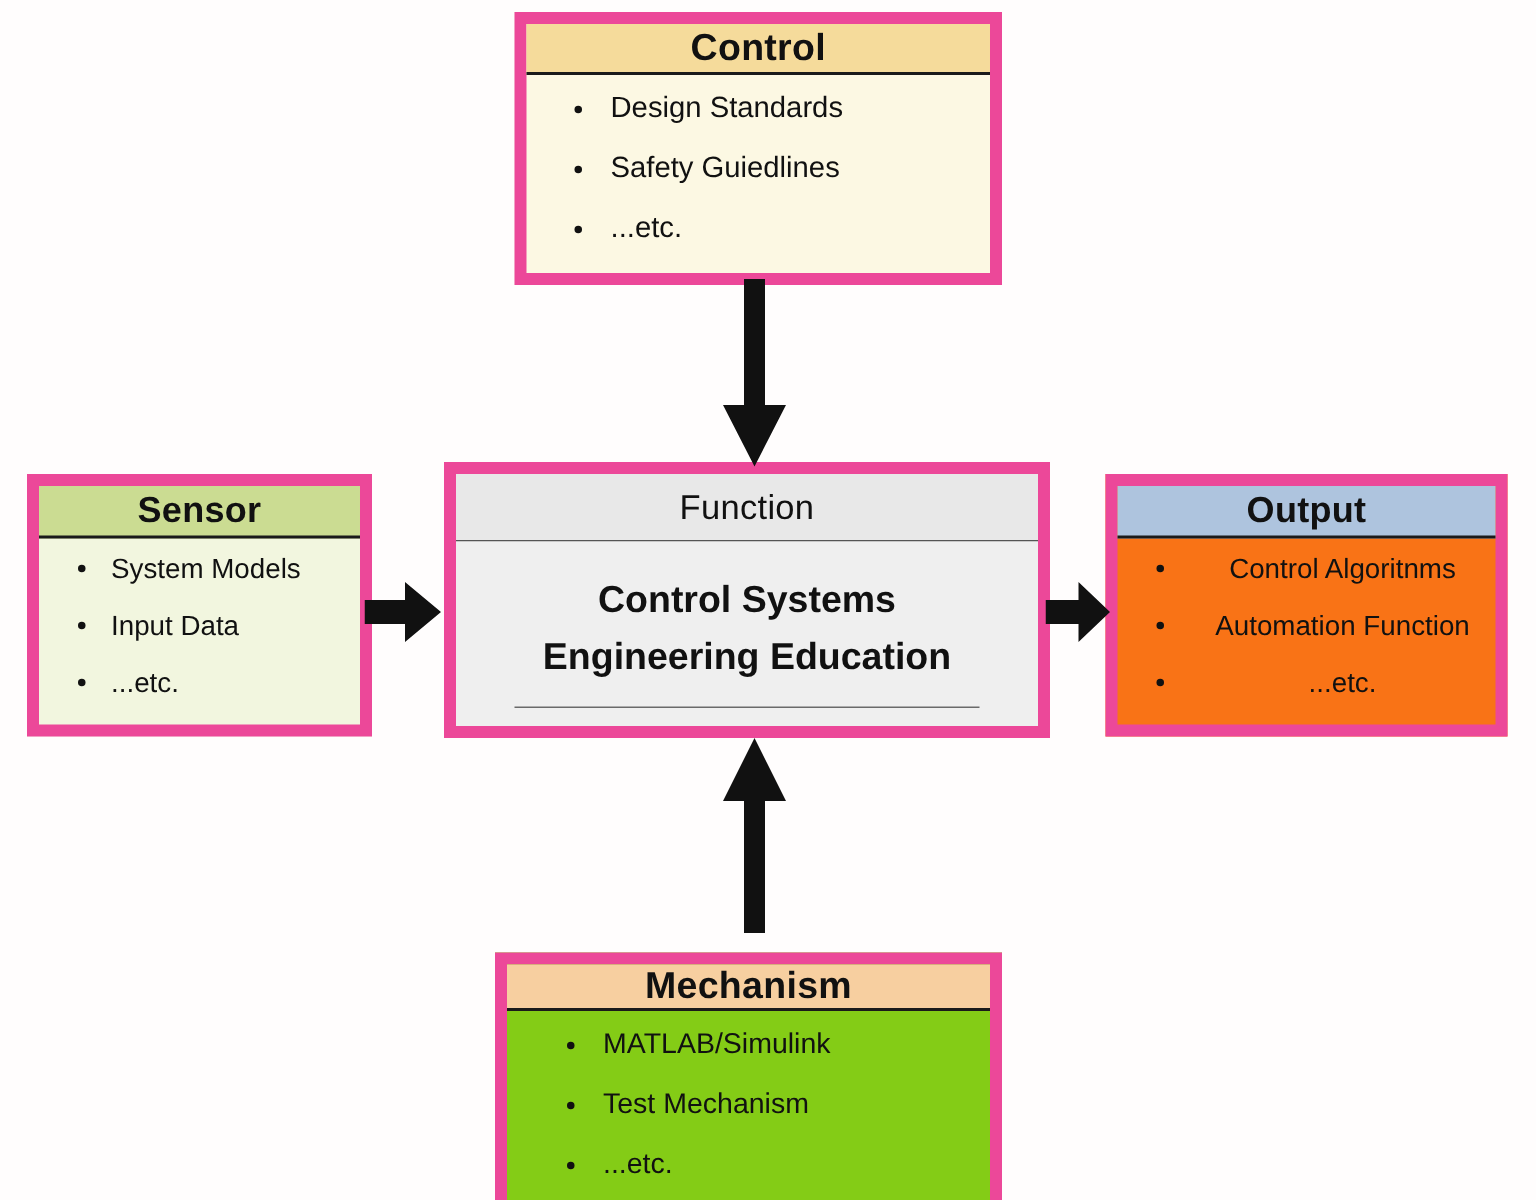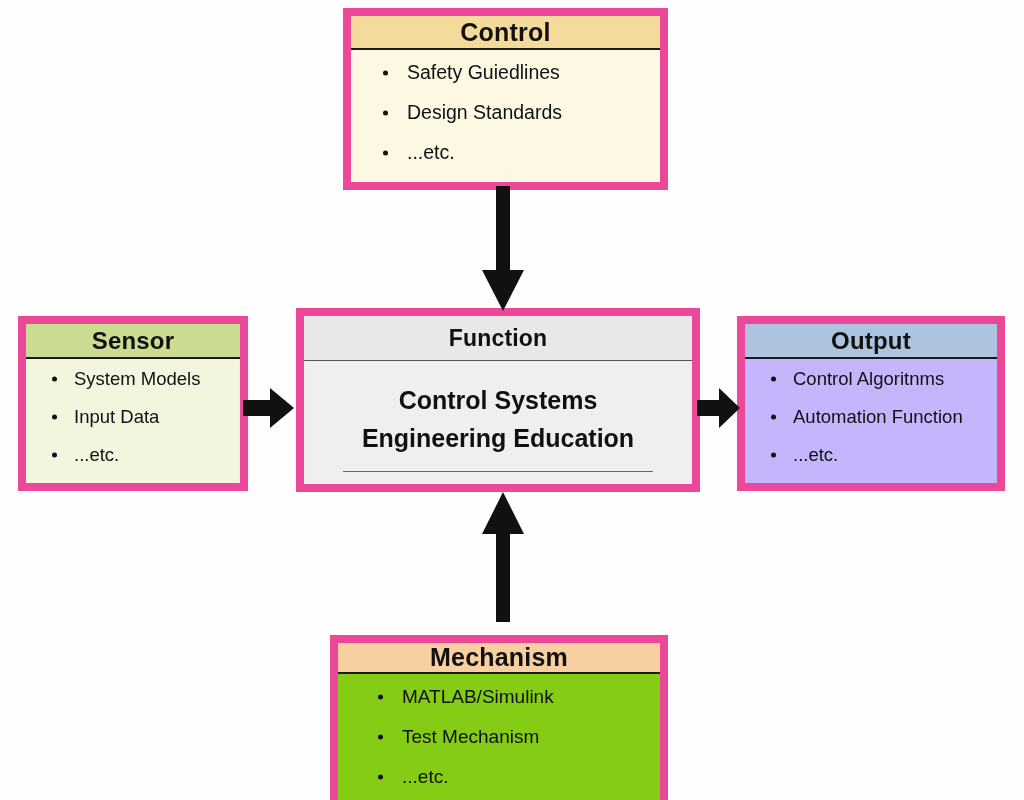--- a/index.html
+++ b/index.html
@@ -113,28 +113,28 @@
     padding: 0 0 0 22px;
     margin-bottom: 18px;
   }
 
   
   #output-box {
     left: 737px;
     top: 316px;
     width: 268px;
     height: 175px;
-    background: #c4b5fd;
+    background: #f97316;
   }
   #output-box .box-header {
     height: 42px;
     background: #aec4de;
     font-size: 24px;
   }
-  #output-box .box-body { padding: 10px 0 0 26px; }
+  #output-box .box-body { padding: 10px 0 0 26px; text-align: center; }
   #output-box ul.items li {
     font-size: 18.5px;
     line-height: 20px;
     padding: 0 0 0 22px;
     margin-bottom: 18px;
   }
 
   
   #mechanism-box {
     left: 330px;
@@ -161,21 +161,21 @@
     left: 296px;
     top: 308px;
     width: 404px;
     height: 184px;
     background: #eeeeee;
   }
   #function-box .box-header {
     height: 45px;
     background: #e8e8e8;
     font-size: 23px;
-    font-weight: bold;
+    font-weight: normal;
     border-bottom: 1.5px solid #555555;
   }
   #function-box .box-body {
     background: #efefef;
     align-items: flex-end;
     justify-content: center;
     padding: 0 10px;
   }
   #function-title {
     text-align: center;
@@ -206,25 +206,25 @@
 <body>
 
 <div id="canvas">
 
   <div class="box" id="control-box">
     <div class="box-header">Control</div>
     <div class="box-body">
       <ul class="items">
         <li>
           <span class="bullet"></span>
+          <span class="txt">Design Standards</span>
+        </li>
+        <li>
+          <span class="bullet"></span>
           <span class="txt">Safety Guiedlines</span>
-        </li>
-        <li>
-          <span class="bullet"></span>
-          <span class="txt">Design Standards</span>
         </li>
         <li>
           <span class="bullet"></span>
           <span class="txt">...etc.</span>
         </li>
       </ul>
     </div>
   </div>
 
   <div class="box" id="input-box">

